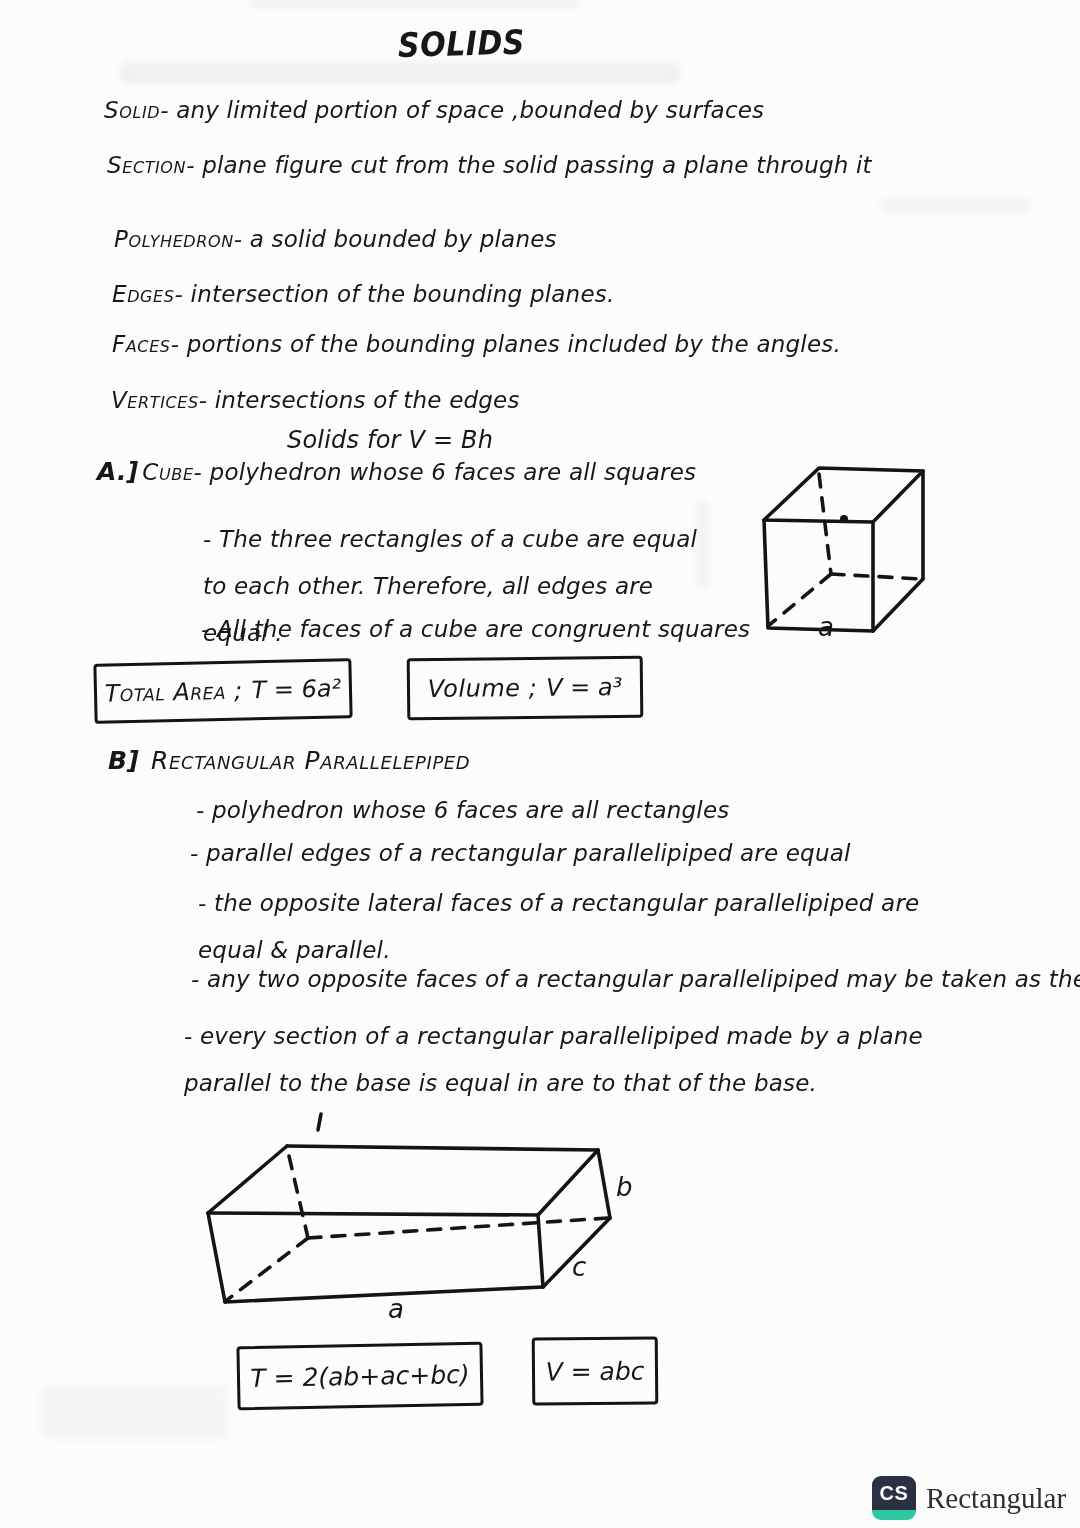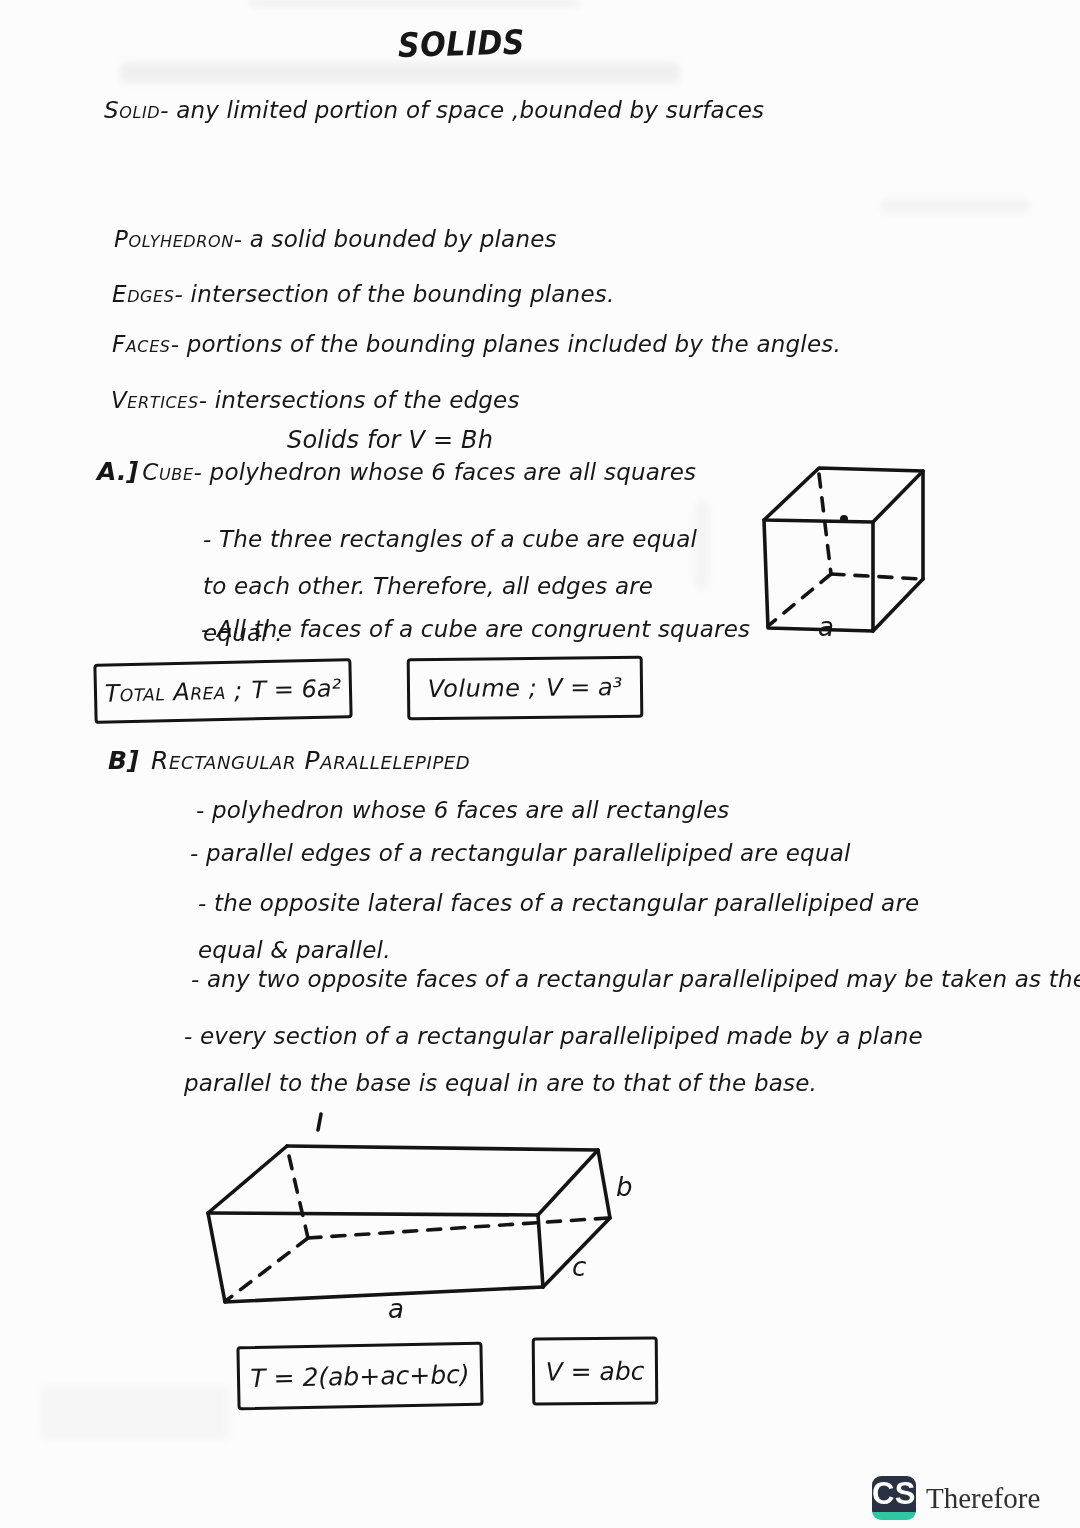--- a/index.html
+++ b/index.html
@@ -41,41 +41,44 @@
   
   .bleed{position:absolute;background:#8d8d8d;opacity:.10;filter:blur(3px);border-radius:8px;}
   
   .cs-wrap{position:absolute;display:flex;align-items:center;gap:10px;}
   .cs-badge{
     width:44px;height:44px;border-radius:9px;overflow:hidden;
     display:flex;flex-direction:column;
   }
   .cs-badge .cs-top{
     flex:1;background:#2a3142;display:flex;align-items:center;justify-content:center;
-    color:#ffffff;font-family:"Liberation Sans",sans-serif;font-weight:bold;font-size:31px;
+    color:#ffffff;font-family:"Liberation Sans",sans-serif;font-weight:bold;font-size:20px;
     letter-spacing:.5px;
   }
   .cs-badge .cs-strip{height:10px;background:#2fc7a1;}
   .cs-name{font-family:"Liberation Serif",serif;font-size:29px;color:#2f2f2f;}
 </style>
 </head>
 <body>
 
 <div class="page">
 
   <div class="bleed" style="left:250px;top:0;width:330px;height:7px;"></div>
   <div class="bleed" style="left:120px;top:62px;width:560px;height:22px;"></div>
   <div class="bleed" style="left:880px;top:198px;width:150px;height:16px;opacity:.07;"></div>
   <div class="bleed" style="left:695px;top:500px;width:14px;height:90px;opacity:.07;"></div>
   <div class="bleed" style="left:40px;top:1385px;width:190px;height:55px;opacity:.05;"></div>
 
   <div class="hw title" style="left:398px;top:26px;">SOLIDS</div>
 
   <div class="hw" style="left:104px;top:97px;">
     <span class="term">Solid</span><span>- any limited portion of space ,bounded by surfaces</span>
+  </div>
+  <div class="hw" style="left:107px;top:152px;">
+    <span class="term">Section</span><span>- plane figure cut from the solid passing a plane through it</span>
   </div>
   <div class="hw" style="left:114px;top:226px;">
     <span class="term">Polyhedron</span><span>- a solid bounded by planes</span>
   </div>
   <div class="hw" style="left:112px;top:281px;">
     <span class="term">Edges</span><span>- intersection of the bounding planes.</span>
   </div>
   <div class="hw" style="left:112px;top:331px;">
     <span class="term">Faces</span><span>- portions of the bounding planes included by the angles.</span>
   </div>
@@ -154,16 +157,16 @@
   </div>
   <div class="fbox" style="left:532px;top:1337px;width:120px;height:62px;transform:rotate(-0.5deg);">
     <span class="fexpr" style="font-size:25px;">V = abc</span>
   </div>
 
   <div class="cs-wrap" style="left:872px;top:1476px;">
     <div class="cs-badge">
       <div class="cs-top">CS</div>
       <div class="cs-strip"></div>
     </div>
-    <div class="cs-name">Therefore</div>
+    <div class="cs-name">Rectangular</div>
   </div>
 
 </div>
 
 </body></html>

